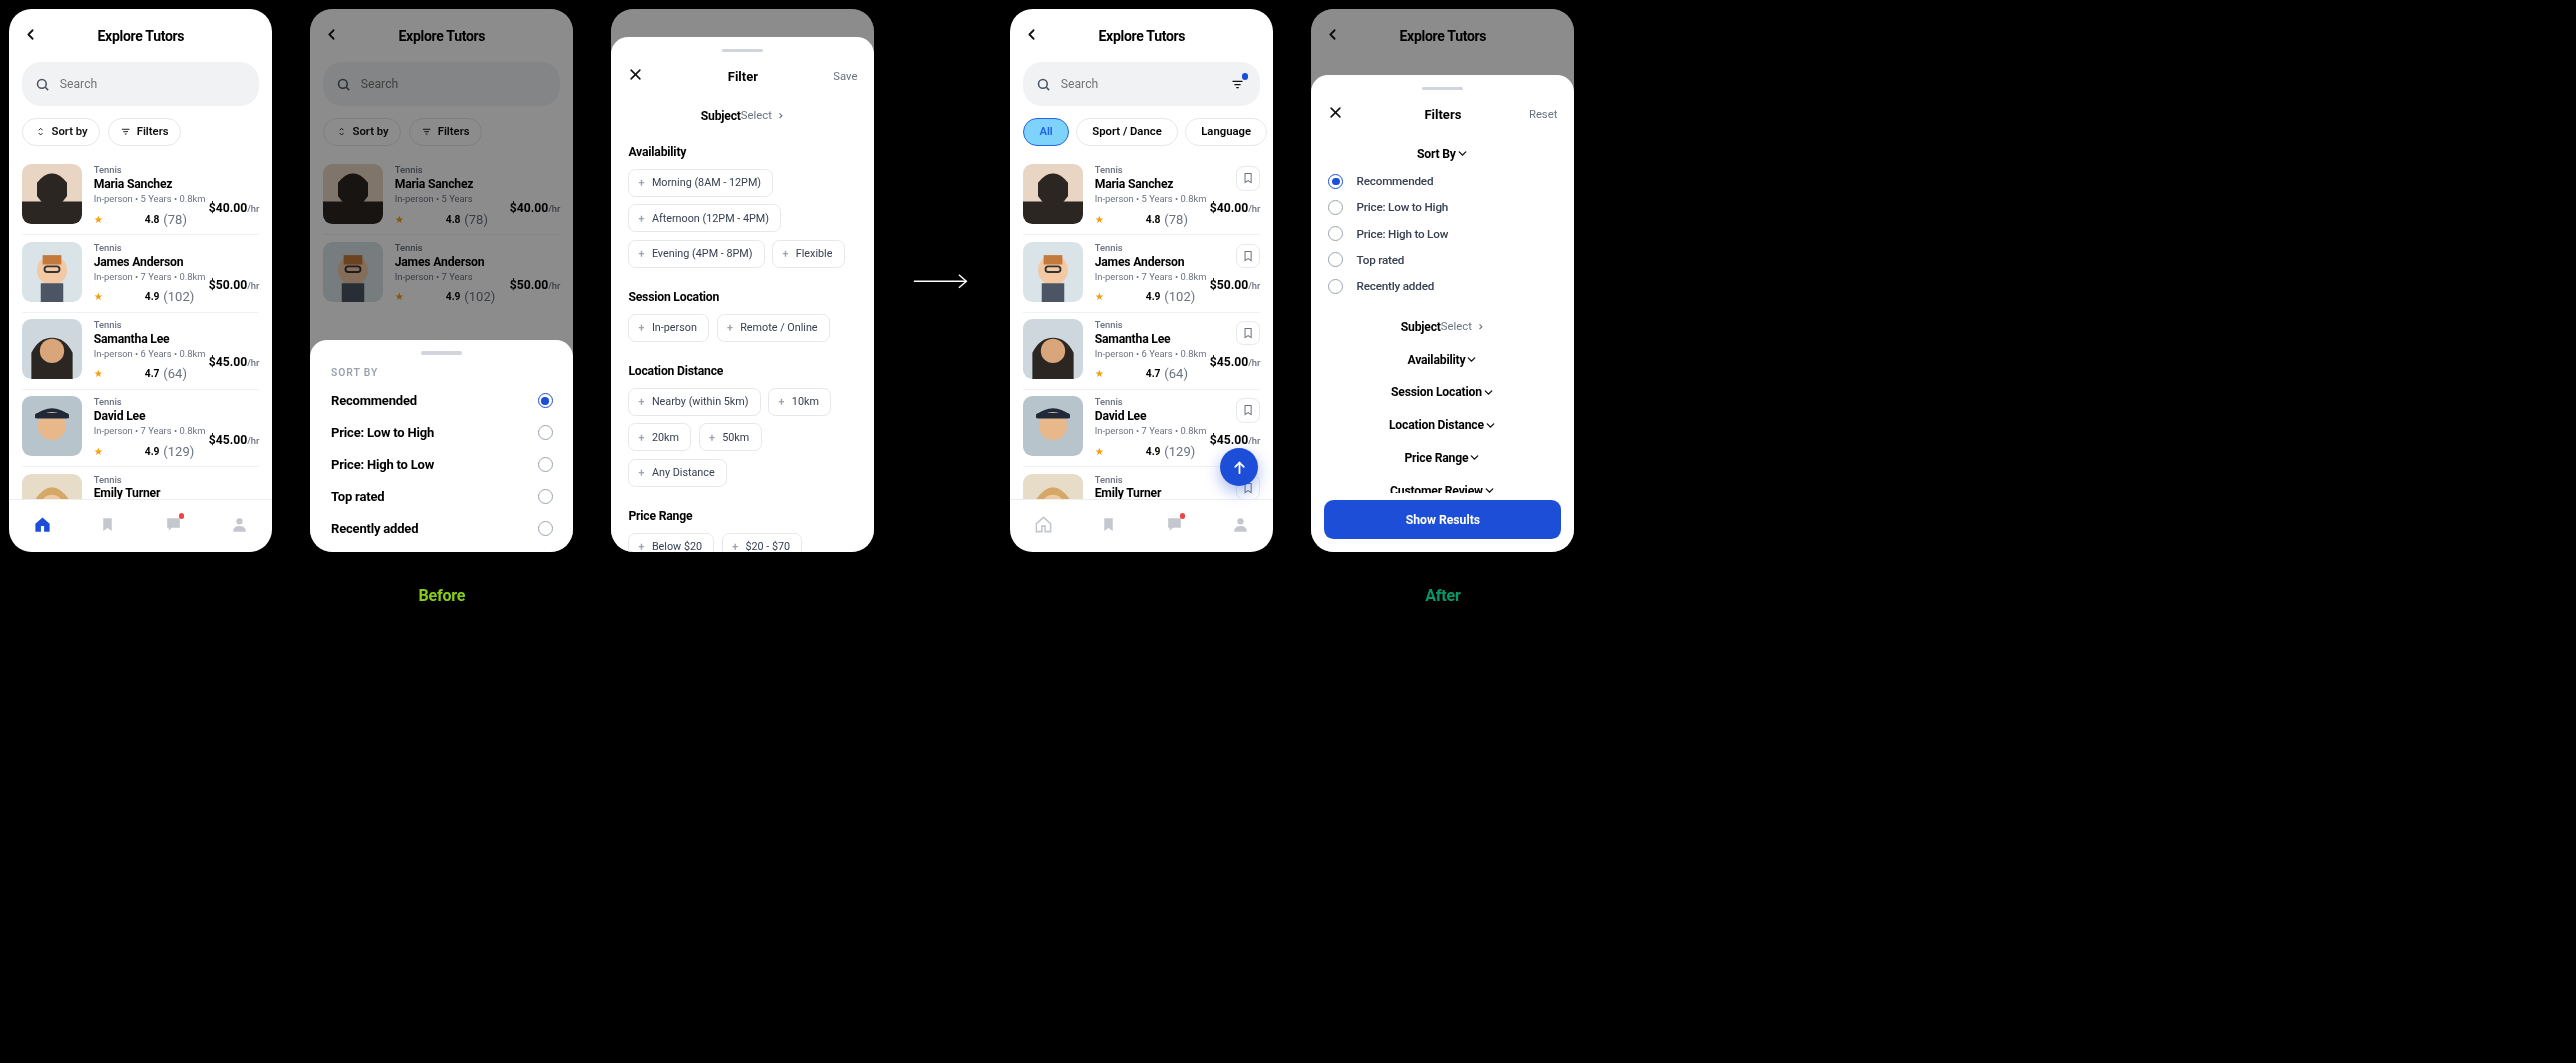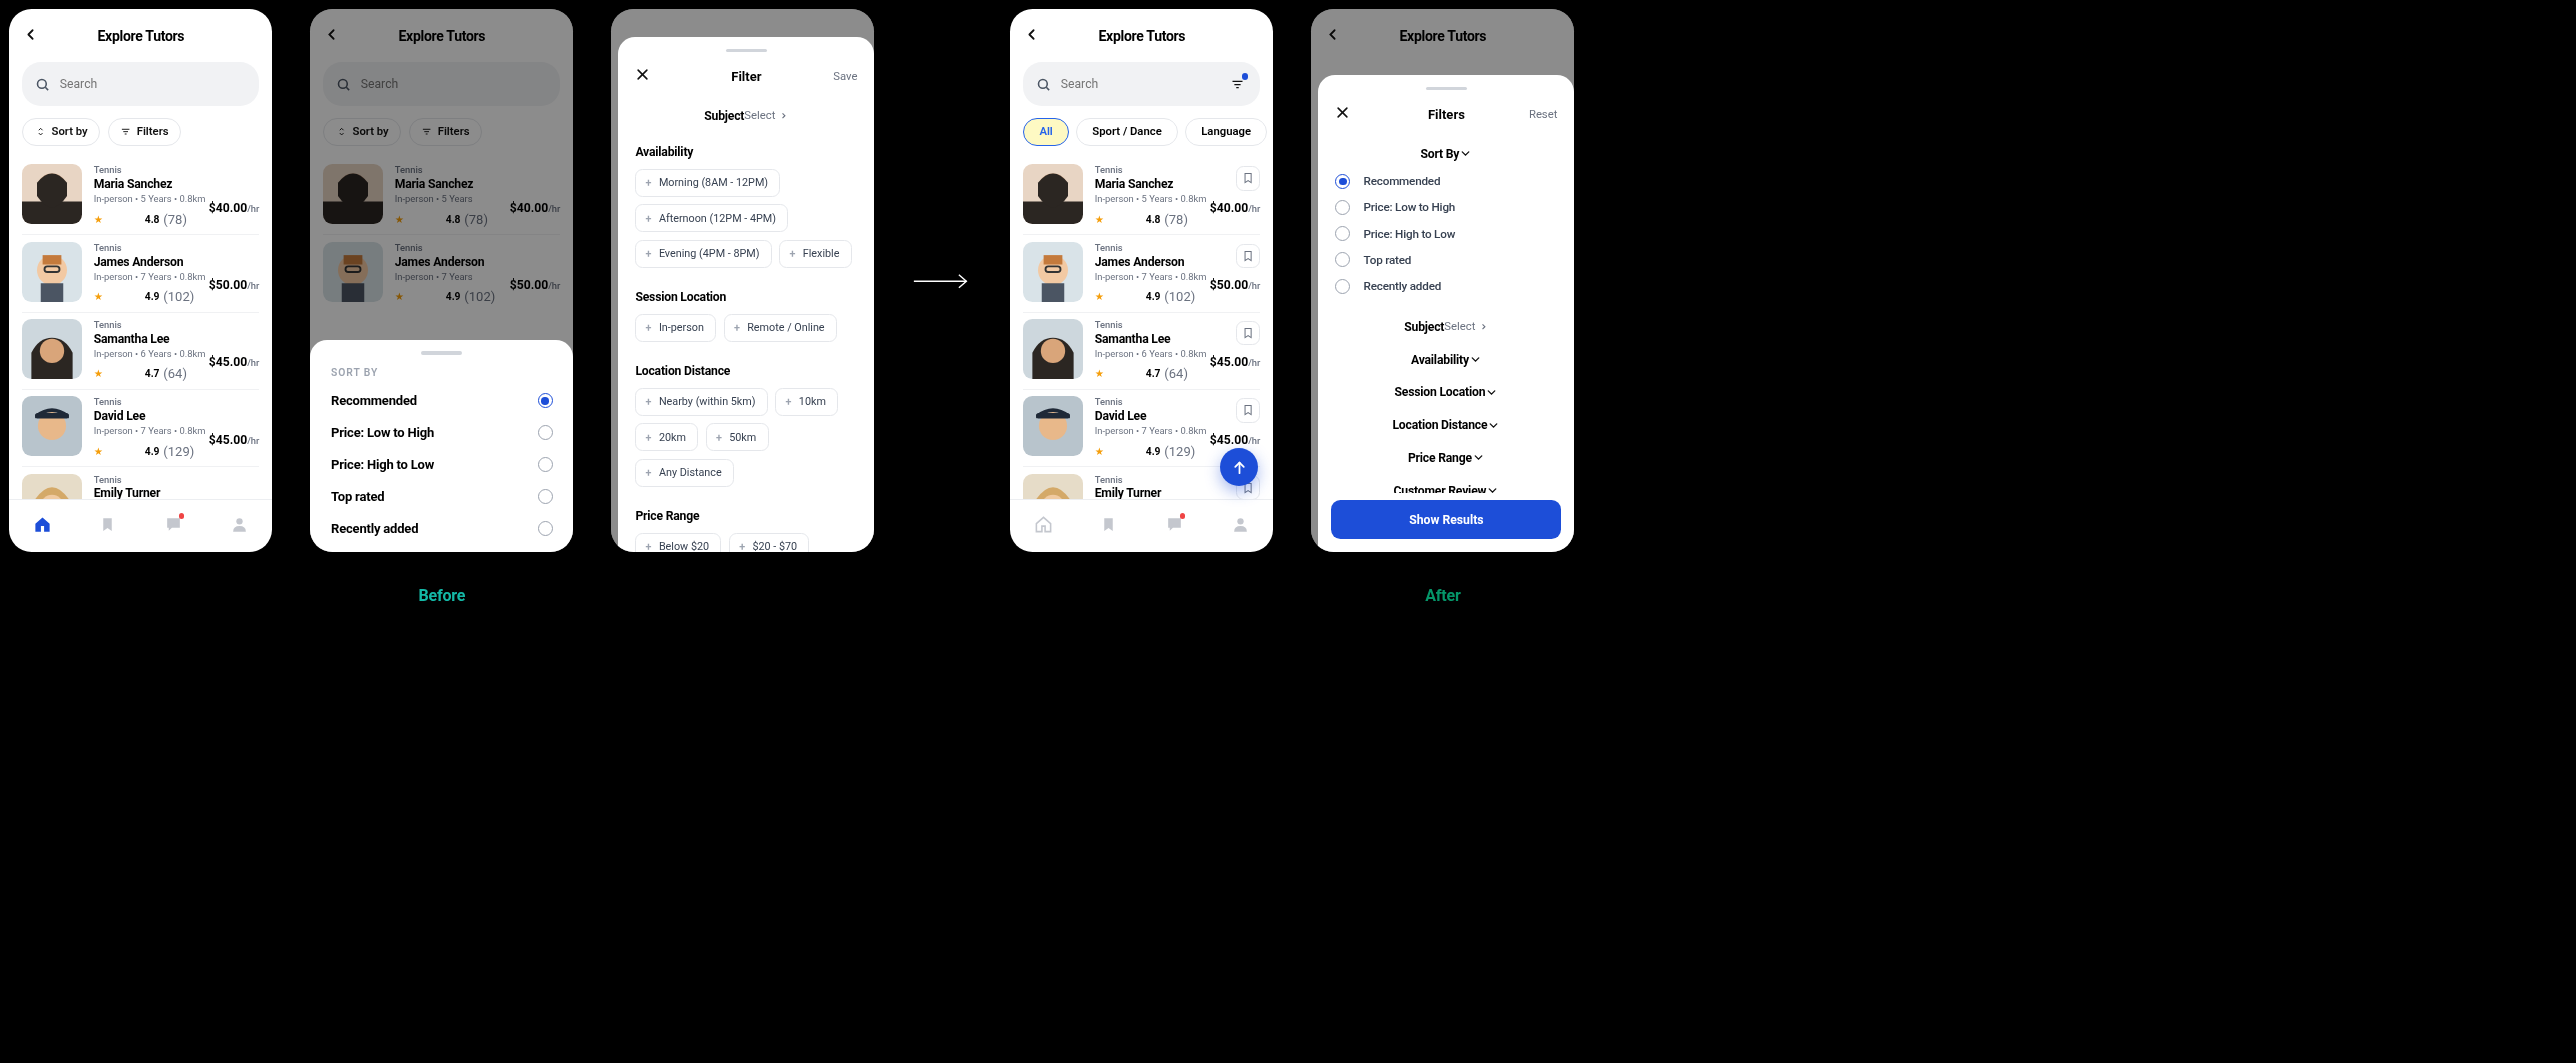--- a/index.html
+++ b/index.html
@@ -30,21 +30,21 @@
     height:28px; padding:0 11.3px; border:0.9px solid #e5e7eb; border-radius:14px;
     display:flex; align-items:center; gap:5.6px; font-size:11.3px; font-weight:600; color:#111;
     background:#fff;
   }
 
   .catrow { display:flex; gap:7.5px; padding:0 0 11.3px 13px; overflow:hidden; }
   .catpill {
     height:28px; padding:0 15px; border-radius:14px; display:flex; align-items:center;
     font-size:11.3px; font-weight:600; white-space:nowrap; border:0.9px solid #e5e7eb;
   }
-  .catpill.active { border-color:#2563eb; color:#2563eb; background:#fef9c3; }
+  .catpill.active { border-color:#2563eb; color:#2563eb; background:#7dd3fc; }
 
   .list { flex:1; overflow:hidden; }
   .card { display:flex; gap:11.3px; padding:7.5px 13px; position:relative; }
   .card + .card::before { content:""; position:absolute; left:13px; right:13px; top:0; height:0.9px; background:#f0f1f3; }
   .avatar { width:60px; height:60px; border-radius:9.4px; flex:none; overflow:hidden; }
   .avatar svg { width:100%; height:100%; display:block; }
   .info { flex:1; display:flex; flex-direction:column; gap:1.9px; position:relative; }
   .tag { font-size:9.4px; color:#6b7280; font-weight:500; }
   .name { font-size:12.2px; font-weight:700; letter-spacing:-0.2px; }
   .meta { font-size:9.4px; color:#6b7280; }
@@ -65,21 +65,21 @@
   .sheet { position:absolute; z-index:10; left:0; right:0; bottom:0; background:#fff; border-radius:17px 17px 0 0; padding:11.3px 0 7.5px; }
   .grab { width:41px; height:3.8px; background:#d1d5db; border-radius:1.9px; margin:0 auto 11.3px; }
   .sheet-title { font-size:10.3px; font-weight:600; letter-spacing:0.9px; color:#9ca3af; padding:0 20.7px 5.6px; }
   .radioitem { display:flex; align-items:center; justify-content:space-between; padding:8.5px 20.7px; }
   .radiolabel { font-size:13px; font-weight:700; letter-spacing:-0.2px; }
   .radio { width:15px; height:15px; border:1.9px solid #9ca3af; border-radius:50%; display:flex; align-items:center; justify-content:center; }
   .radio.on { border-color:#1d4ed8; }
   .radio.on::after { content:""; width:7.5px; height:7.5px; border-radius:50%; background:#1d4ed8; }
 
   
-  .modal { position:absolute; z-index:10; left:0; right:0; bottom:0; top:28px; background:#fff; border-radius:17px 17px 0 0; padding:11.3px 0 0; display:flex; flex-direction:column;margin-left:7px; }
+  .modal { position:absolute; z-index:10; left:0; right:0; bottom:0; top:28px; background:#fff; border-radius:17px 17px 0 0; padding:11.3px 0 0; display:flex; flex-direction:column; }
   .modal.tall { top:66px; }
   .modal-hdr { display:flex; align-items:center; justify-content:center; position:relative; padding:5.6px 17px 13px; }
   .modal-hdr .mtitle { font-size:13px; font-weight:700; }
   .modal-hdr .mleft { position:absolute; left:17px; }
   .modal-hdr .mright { position:absolute; right:17px; font-size:11.3px; color:#6b7280; }
   .modal-body { flex:1; overflow:hidden; padding:0 17px; }
   .section { padding:11.3px 0; }
   .section-hdr { display:flex; align-items:center; justify-content:center; }
   .slabel { font-size:12.2px; font-weight:700; letter-spacing:-0.2px; }
   .sval { font-size:11.3px; color:#6b7280; display:flex; align-items:center; gap:3.8px; }
@@ -95,21 +95,21 @@
   .radiolist .radio { margin-right:9.4px; }
   .radiolist .radioitem { justify-content:flex-start; gap:3.8px; }
 
   .cta { margin:7.5px 13px 13px; height:39px; background:#1d4ed8; color:#fff; border-radius:9.4px; display:flex; align-items:center; justify-content:center; font-size:12.2px; font-weight:700; }
 
   .fab { position:absolute; right:15px; bottom:66px; width:38px; height:38px; border-radius:50%; background:#1d4ed8; display:flex; align-items:center; justify-content:center; color:#fff; box-shadow:0 5.6px 15px rgba(29,78,216,0.4); z-index:3; }
 
   .arrow { display:flex; align-items:center; height:543px; color:#fff; font-size:28px; }
 
   .caption { margin-top:34px; font-size:16px; font-weight:700; letter-spacing:-0.2px; }
-  .caption.before { color:#14b8a6; }
+  .caption.before { color:#84cc16; }
   .caption.after { color:#059669; }
 </style>
 </head>
 <body>
 
 <svg width="0" height="0" style="position:absolute">
   <defs>
 
     <g id="av1">
         <rect width="64" height="64" fill="#e8d5c4"></rect>

